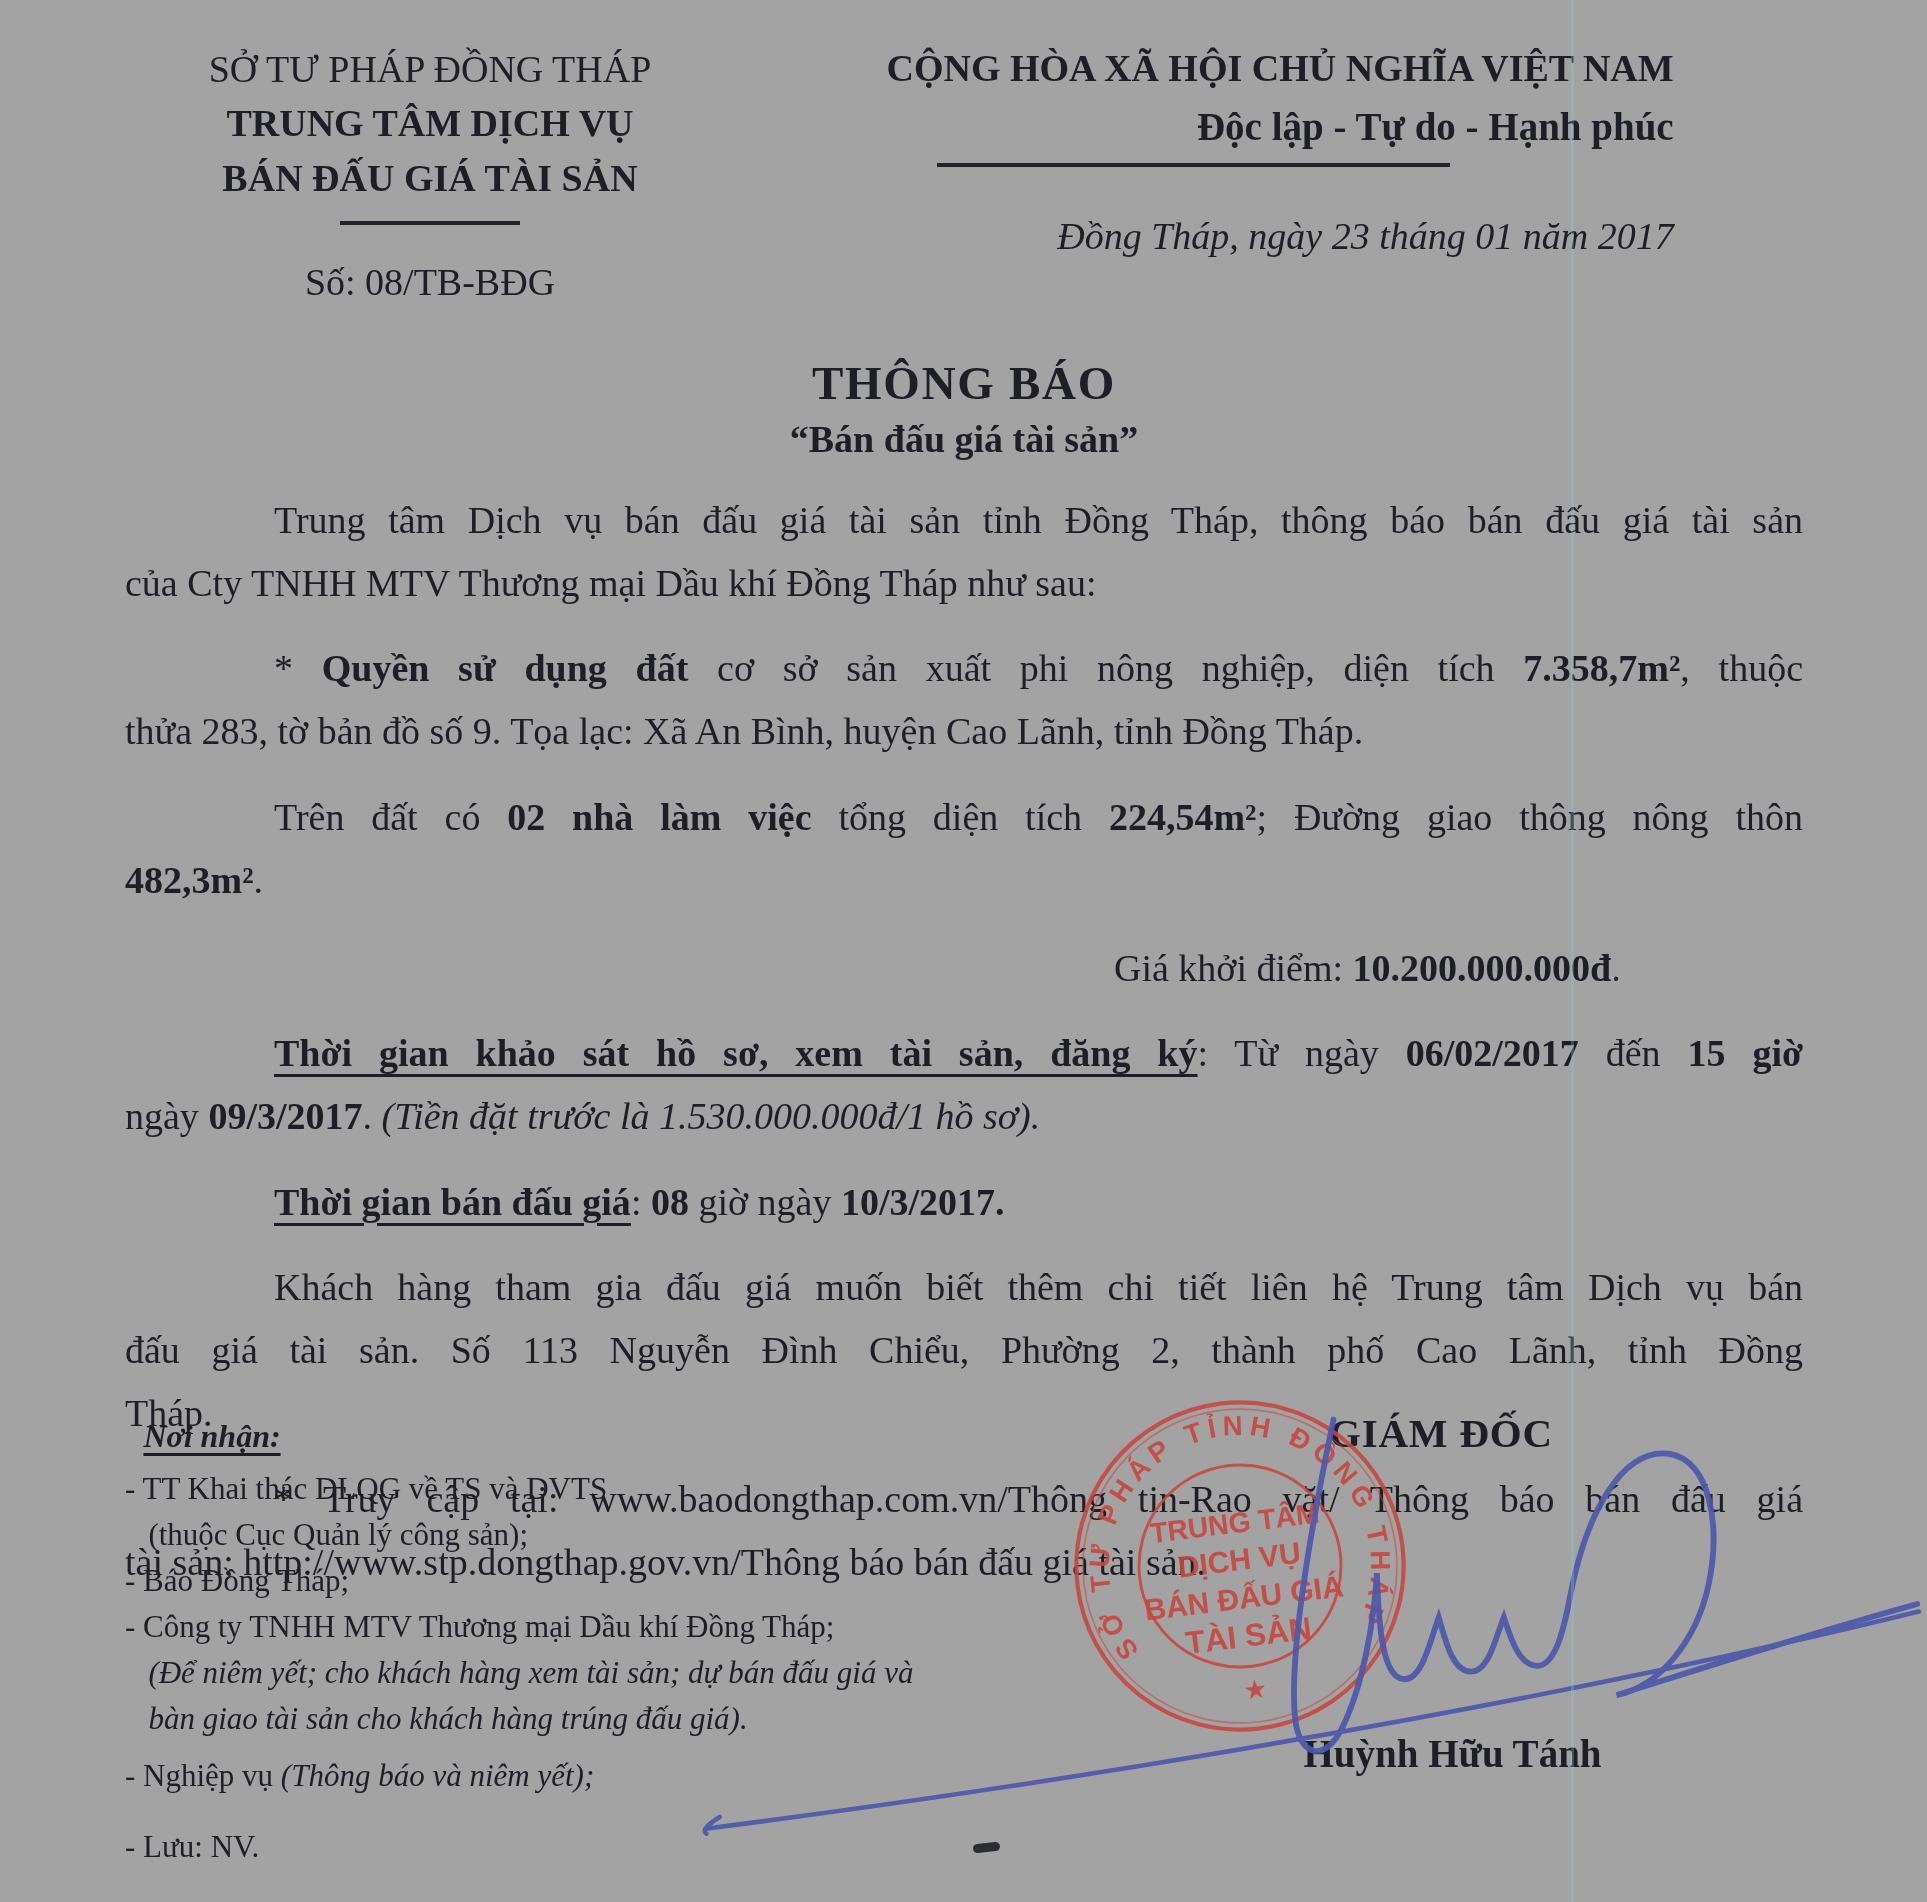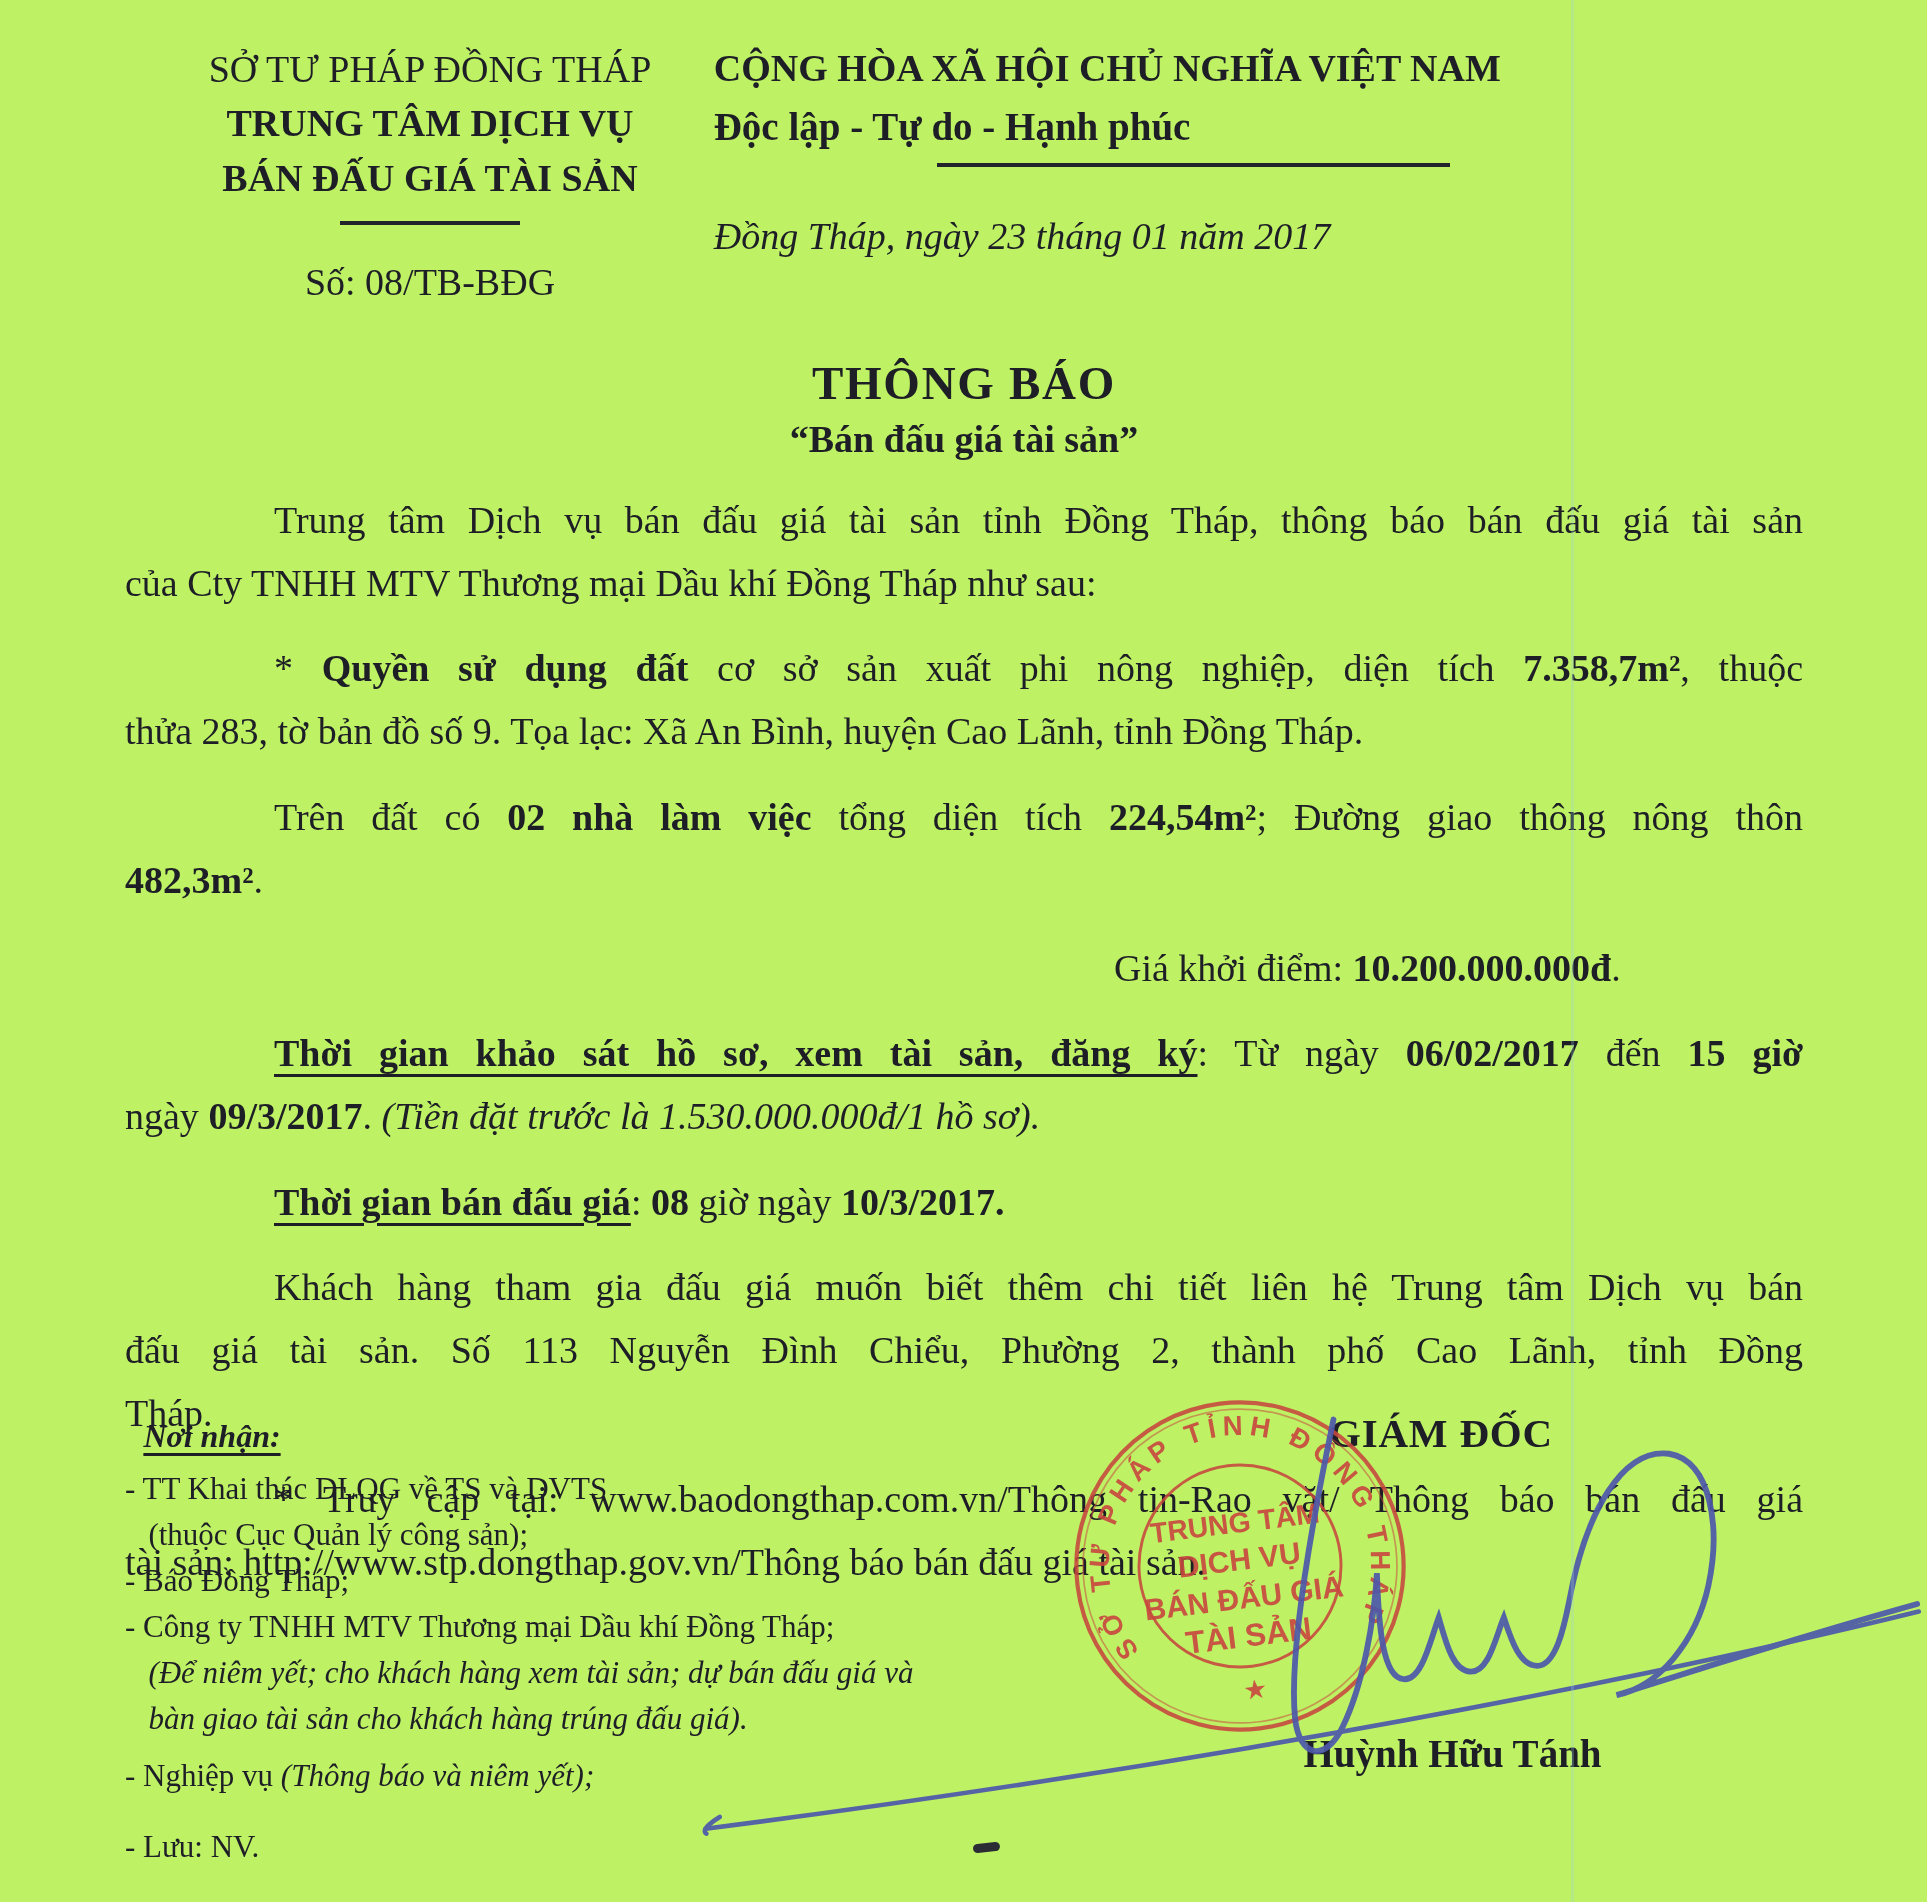--- a/index.html
+++ b/index.html
@@ -1,28 +1,28 @@
 <!DOCTYPE html>
 <html style="font-size:13.4px"><head>
 <meta charset="utf-8">
 <style>
   html,body{margin:0;padding:0;background:#e8e8e8;}
   .page{
     position:relative;width:1928px;height:1903px;margin:0 auto;
-    background:#bef264;color:#1e1e26;overflow:hidden;
+    background:#a3a3a3;color:#1e1e26;overflow:hidden;
     font-family:"Liberation Serif","DejaVu Serif",serif;
   }
   
   .hdr{display:flex;padding-top:43px;}
   .h-left{flex:0 0 auto;width:534px;margin-left:163px;text-align:center;}
   .hl1{font-size:38px;line-height:53px;}
   .hl2{font-size:38px;font-weight:bold;line-height:55px;}
   .hrule{width:180px;border-top:4.2px solid #23232b;margin:15px auto 0;}
   .hnum{font-size:38px;margin-top:35px;}
-  .h-right{flex:0 0 auto;width:960px;margin-left:16.7px;text-align:left;}
+  .h-right{flex:0 0 auto;width:960px;margin-left:16.7px;text-align:right;}
   .hr1{font-size:38px;font-weight:bold;line-height:50px;}
   .hr2{font-size:39px;font-weight:bold;line-height:52px;margin-top:8.3px;}
   .mrule{width:513px;border-top:4.2px solid #23232b;margin:10px auto 0;}
   .hdate{font-size:38px;font-style:italic;margin-top:47px;}
   
   .title{text-align:center;margin-top:52px;font-size:47px;font-weight:bold;letter-spacing:1.7px;}
   .subtitle{text-align:center;font-size:38px;font-weight:bold;margin-top:6.7px;}
   
   .bodytext{padding:0 125px;font-size:38px;line-height:63px;}
   .para{margin-top:22.5px;}

